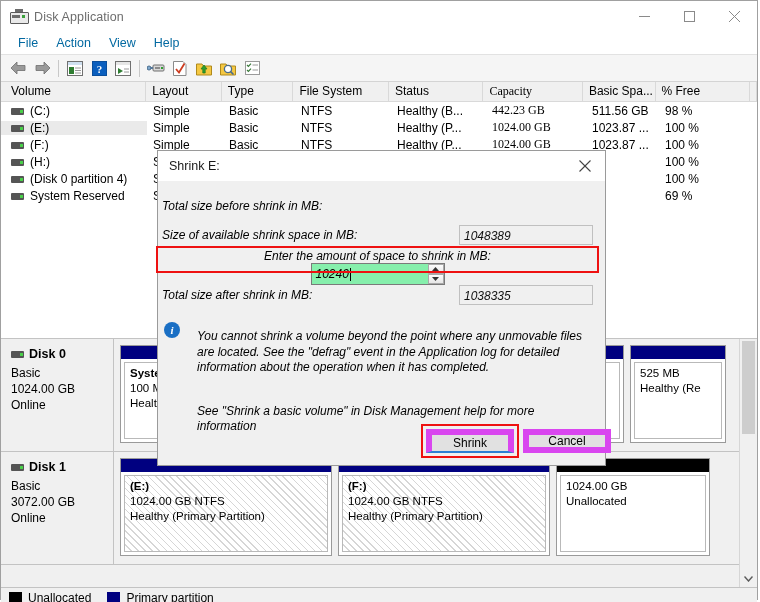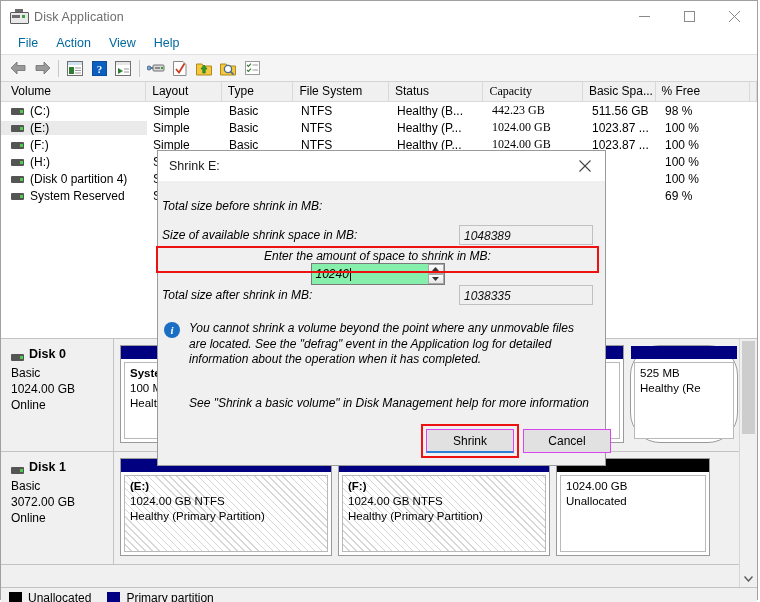--- a/index.html
+++ b/index.html
@@ -60,40 +60,40 @@
   .c5{width:100px;font-family:Liberation Serif, serif;}
   .c6{width:73px;}
   .c7{width:95px;}
   .c8{flex:1;}
 
   
   .gfx{position:relative;height:248px;background:#f0f0f0;border-top:1px solid #c3c3c3;overflow:hidden;}
   .disk-row{display:flex;height:112px;border-bottom:1px solid #c3c3c3;background:#f0f0f0;}
   .disk-info{width:113px;box-sizing:border-box;padding:8px 0 0 10px;background:#f0f0f0;
              border-right:1px solid #c3c3c3;}
-  .disk-title{font-weight:bold;font-size:12.5px;display:flex;align-items:flex-end;margin-bottom:4px;}
+  .disk-title{font-weight:bold;font-size:12.5px;display:flex;align-items:center;margin-bottom:4px;}
   .disk-title .vol-icon{margin-right:5px;}
   .disk-meta{font-size:12px;line-height:16px;}
   .parts{flex:1;display:flex;padding:6px 8px 8px 6px;box-sizing:border-box;gap:6px;}
   .part{
     background:#fff;border:1px solid #9a9a9a;box-sizing:border-box;position:relative;
     display:flex;flex-direction:column;
   }
   .part .bar{height:13px;background:#000080;flex:0 0 auto;}
   .part.unalloc .bar{background:#000000;}
   .part .body{flex:1;margin:3px;border:1px solid #b9b9b9;background:#fff;padding:3px 5px;
               font-size:11.5px;line-height:15px;position:relative;overflow:hidden;}
   .part .body.hatch{
     background-image:repeating-linear-gradient(45deg,#ffffff 0px,#ffffff 4px,#d6d6d6 4px,#d6d6d6 5px);
   }
   .part .body .ptitle{font-weight:bold;}
   .part .body .ptxt{position:relative;}
   .p-sys{width:138px;}
   .p-c{width:360px;}
-  .p-res{width:108px;border-radius:30px;}
+  .p-res{width:96px;}
   .p-e{width:212px;}
   .p-f{width:212px;}
   .p-u{width:154px;}
 
   
   .gfx-scroll{position:absolute;right:0;top:0;width:17px;height:100%;background:#f0f0f0;border-left:1px solid #d6d6d6;}
   .gfx-thumb{position:absolute;left:2px;top:2px;width:13px;height:93px;background:#cdcdcd;}
   .gfx-arrow{position:absolute;left:0;bottom:0;width:17px;height:17px;display:flex;align-items:center;justify-content:center;color:#5a5a5a;}
 
   
@@ -134,26 +134,26 @@
     position:absolute;left:-6px;top:-3px;width:443px;height:27px;
     border:2px solid #ee1111;box-sizing:border-box;pointer-events:none;
   }
   .info-area{margin-top:12px;display:flex;padding-left:2px;}
   .info-icon{
     width:16px;height:16px;border-radius:50%;background:#1a6fc4;color:#fff;
     font-size:11px;font-weight:bold;font-family:"Liberation Serif",serif;
     display:flex;align-items:center;justify-content:center;flex:0 0 auto;margin-top:1px;
   }
   .info-text{margin-left:9px;font-size:12px;line-height:15.5px;}
-  .info-text p{margin:0;}
+  .info-text p{margin:8px;}
   .info-text p.second{margin-top:28px;}
   .dlg-btns{position:absolute;left:0;bottom:0;width:100%;height:48px;}
   .btn{
     position:absolute;width:88px;height:24px;box-sizing:border-box;
-    border:1px solid #d946ef;background:#e1e1e1;font-size:12px;
+    border:6px solid #d946ef;background:#e1e1e1;font-size:12px;
     display:flex;align-items:center;justify-content:center;
   }
   .btn.shrink{left:268px;top:12px;border-bottom:2px solid #2b7fd4;}
   .btn.cancel{left:365px;top:12px;}
   .btn-hl{position:absolute;left:263px;top:7px;width:98px;height:34px;border:2px solid #ee1111;box-sizing:border-box;pointer-events:none;}
 </style>
 </head>
 <body>
 
 <div class="app">

